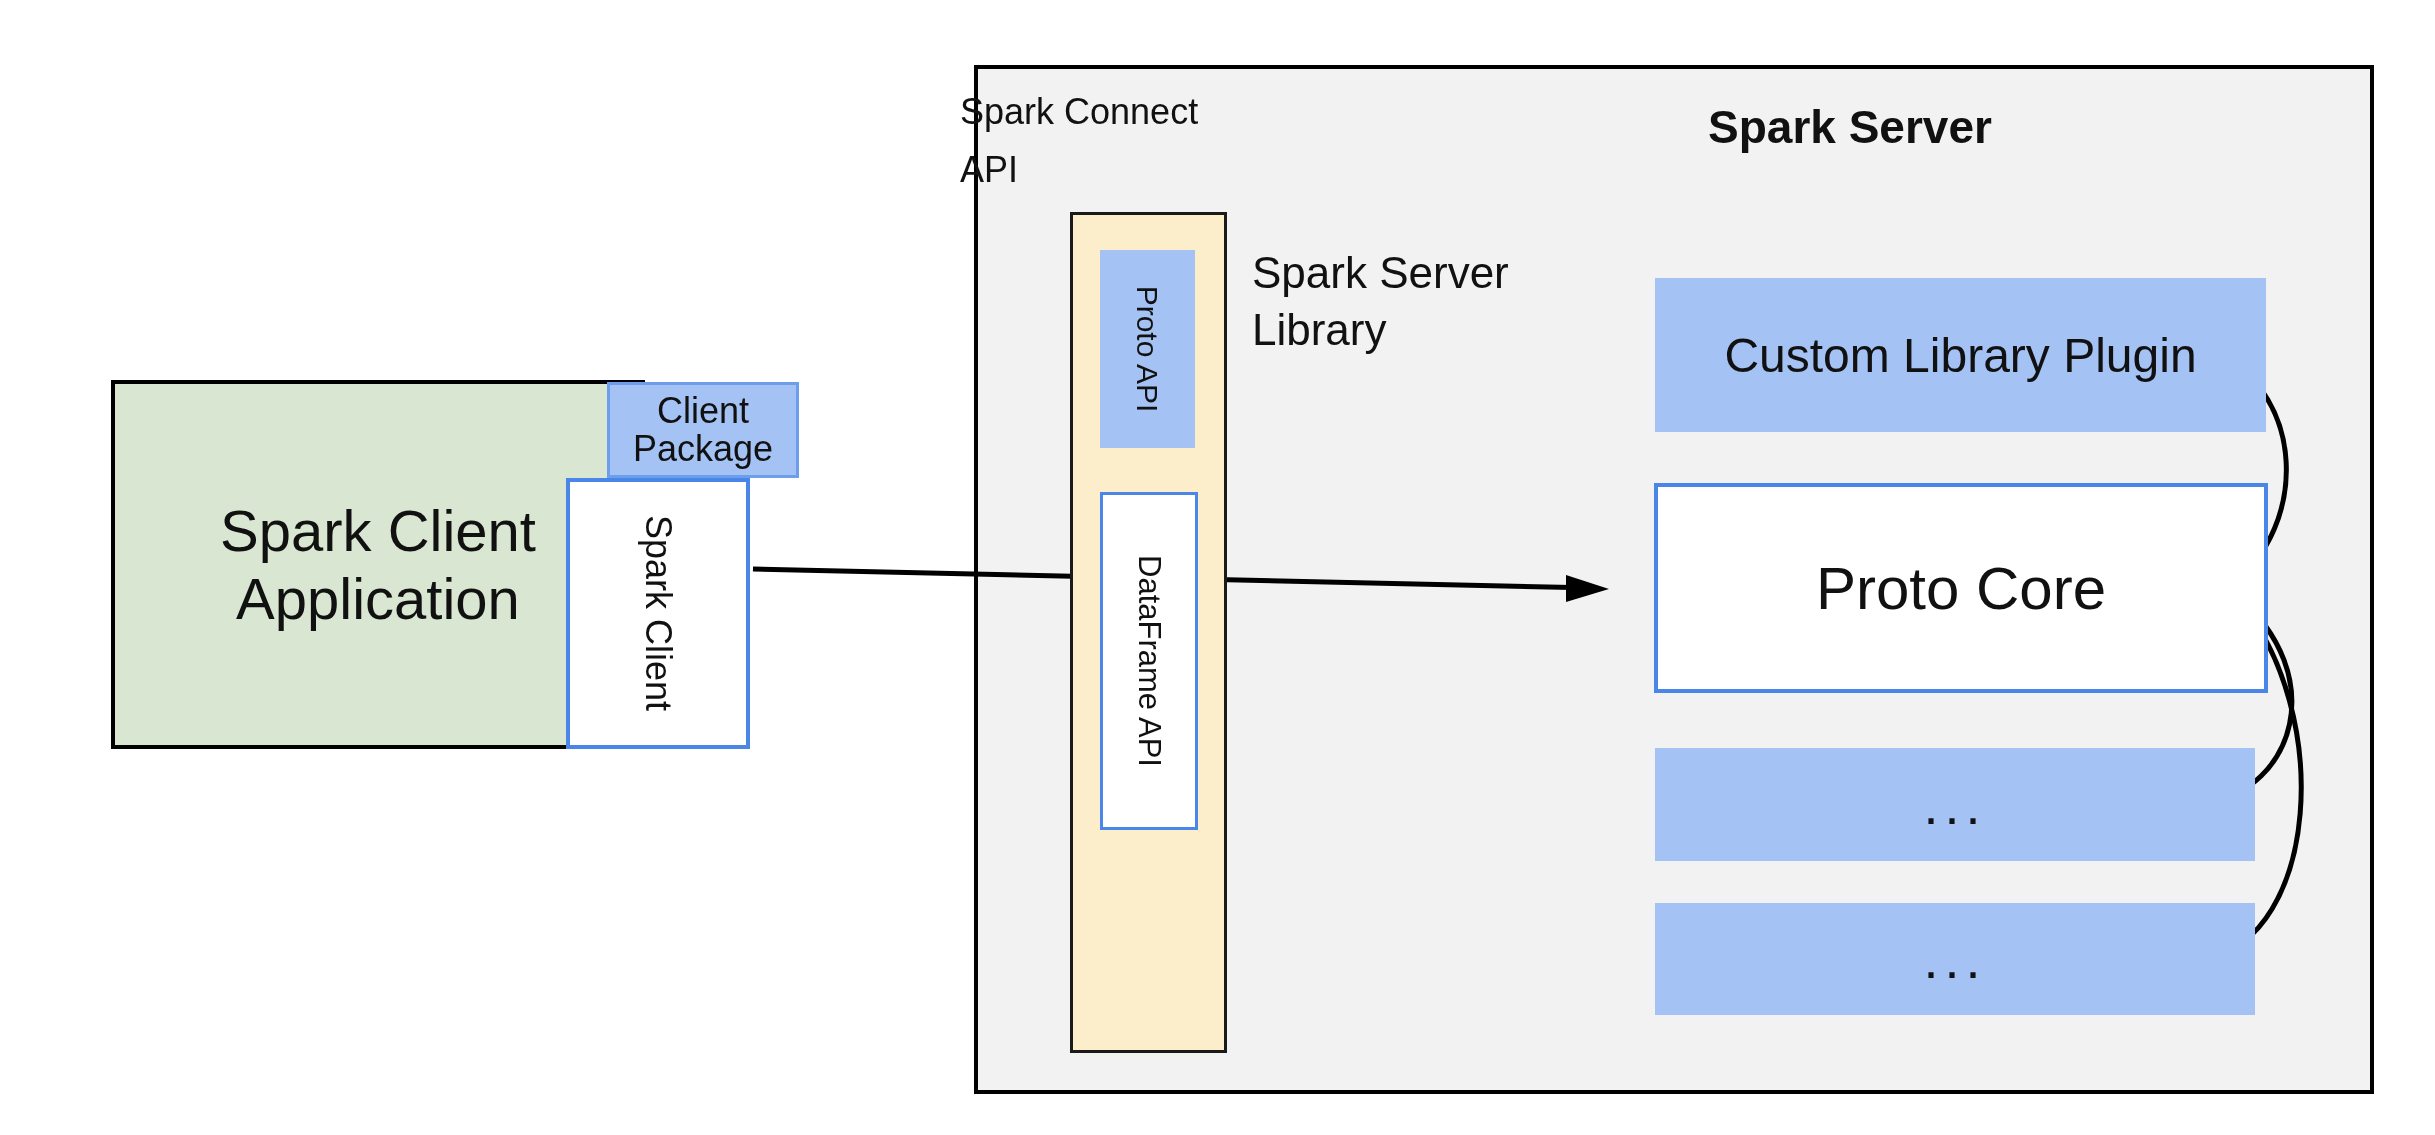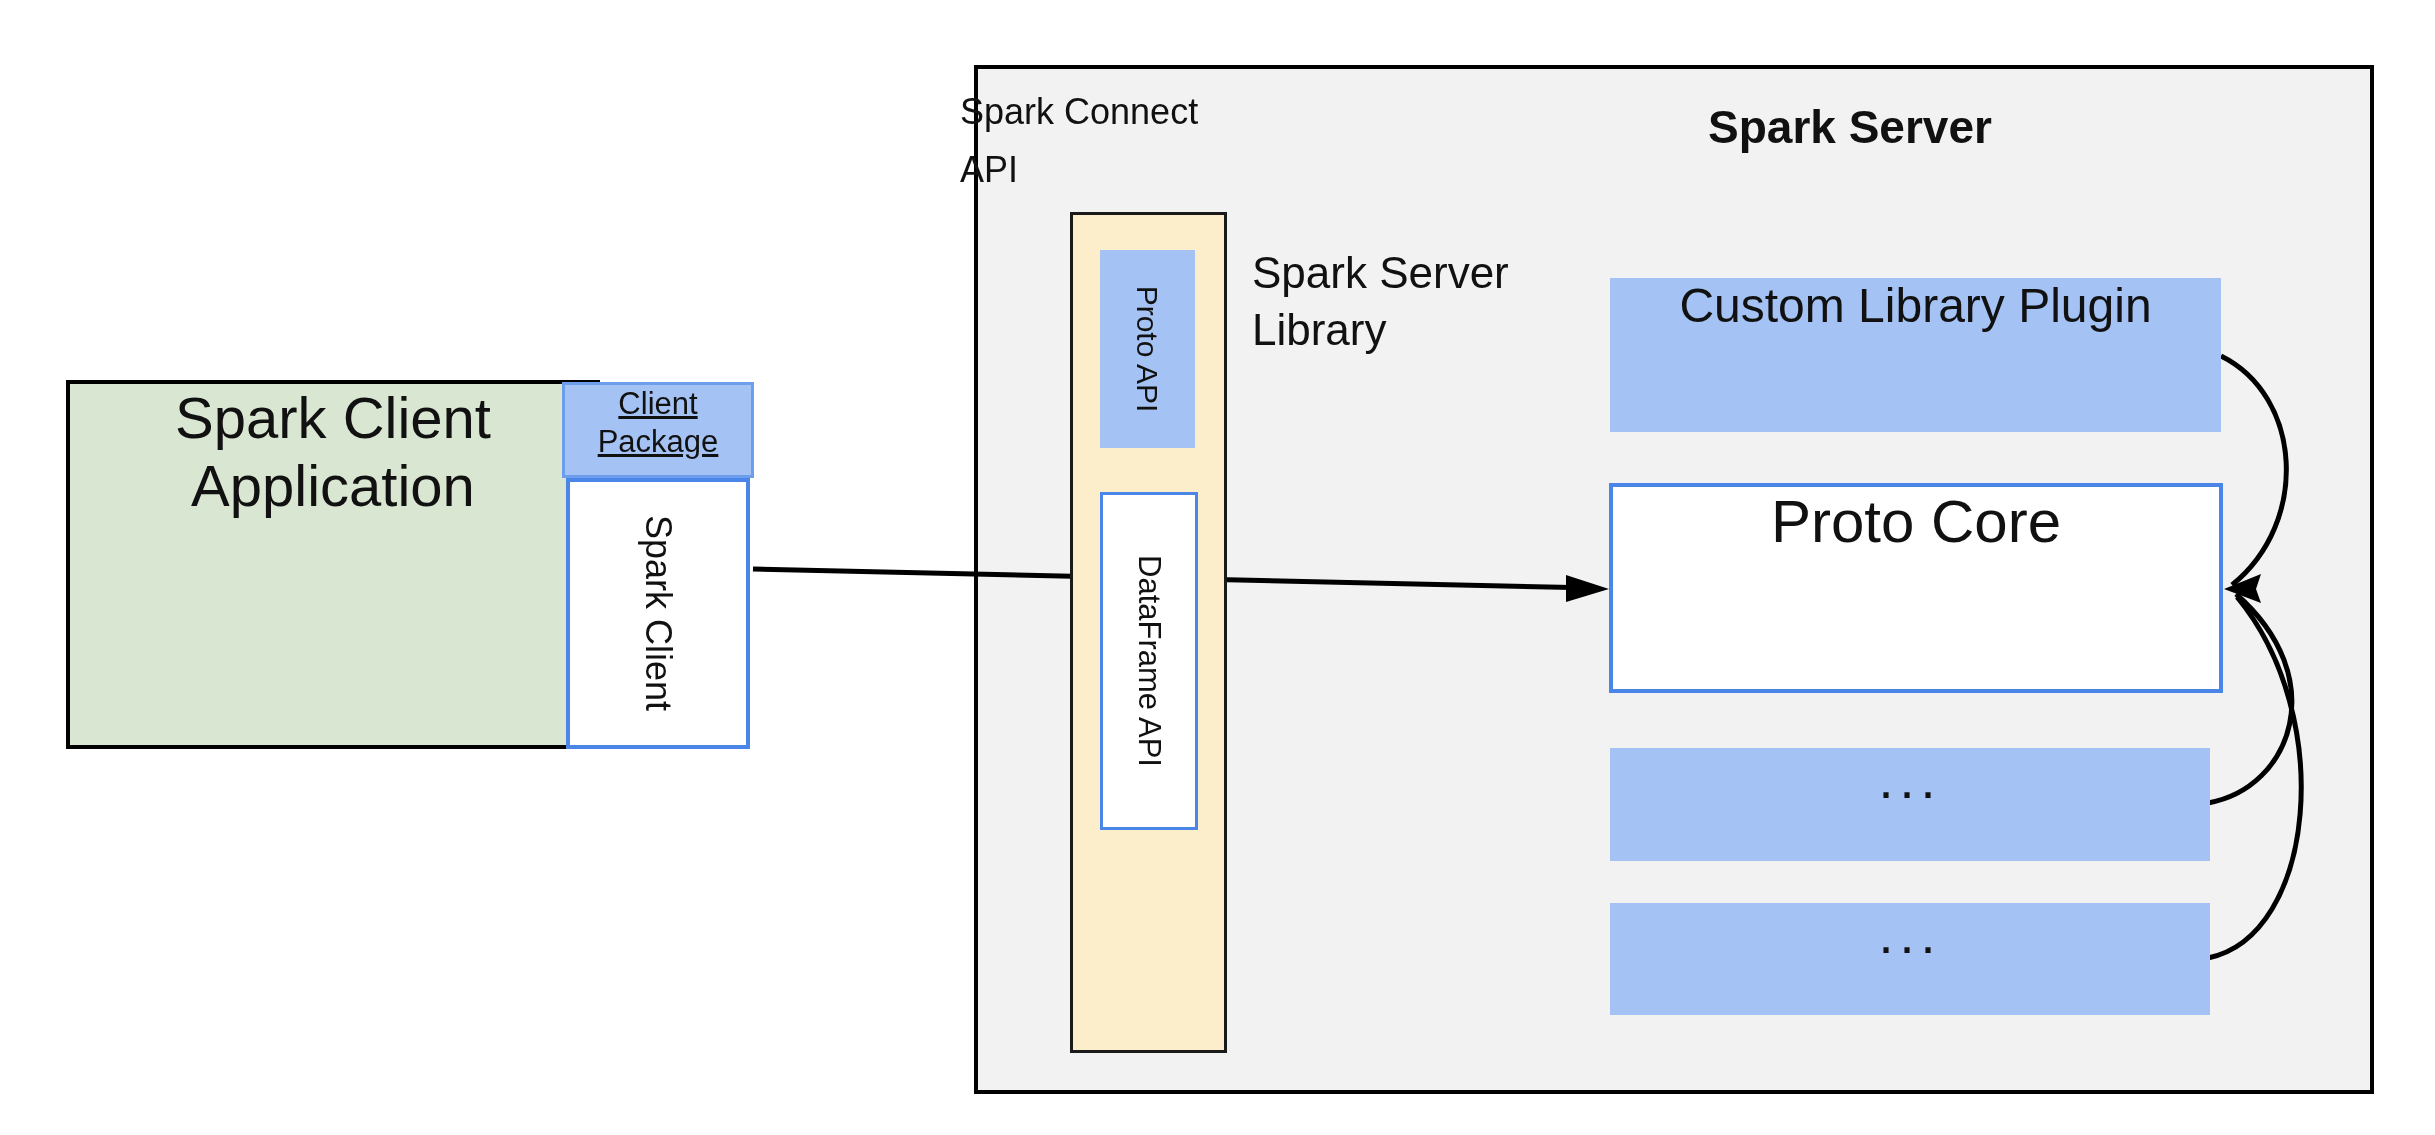--- a/index.html
+++ b/index.html
@@ -5,21 +5,21 @@
   html,body{margin:0;padding:0;background:#ffffff;}
   #stage{
     position:relative;
     width:2435px;height:1135px;
     background:#ffffff;
     font-family:"Liberation Sans", sans-serif;
     color:var(--text, #111);
     overflow:hidden;
   }
   .abs{position:absolute;box-sizing:border-box;}
-  .center{display:flex;align-items:flex-start;justify-content:center;text-align:center;}
+  .center{display:flex;align-items:center;justify-content:center;text-align:center;margin-left:45px;}
   .preline{white-space:pre-line;}
 
   
   .gray-box{
     left:974px;top:65px;width:1400px;height:1029px;
     background:var(--gray-fill);
     border:4px solid var(--gray-border);
     z-index:1;
   }
   .green-box{
@@ -27,21 +27,21 @@
     background:var(--green-fill);
     border:4px solid var(--green-border);
     z-index:3;
     font-size:58px;line-height:68px;
   }
   .client-package-box{
     left:562px;top:382px;width:192px;height:96px;
     background:var(--blue-fill);
     border:3px solid var(--blue-border);
     z-index:4;
-    font-size:31px;line-height:38px;text-decoration:underline;
+    font-size:36px;line-height:38px;
   }
   .spark-client-box{
     left:566px;top:478px;width:184px;height:271px;
     background:#ffffff;
     border:4px solid var(--white-box-border);
     z-index:4;
   }
   .yellow-box{
     left:1070px;top:212px;width:157px;height:841px;
     background:var(--yellow-fill);

